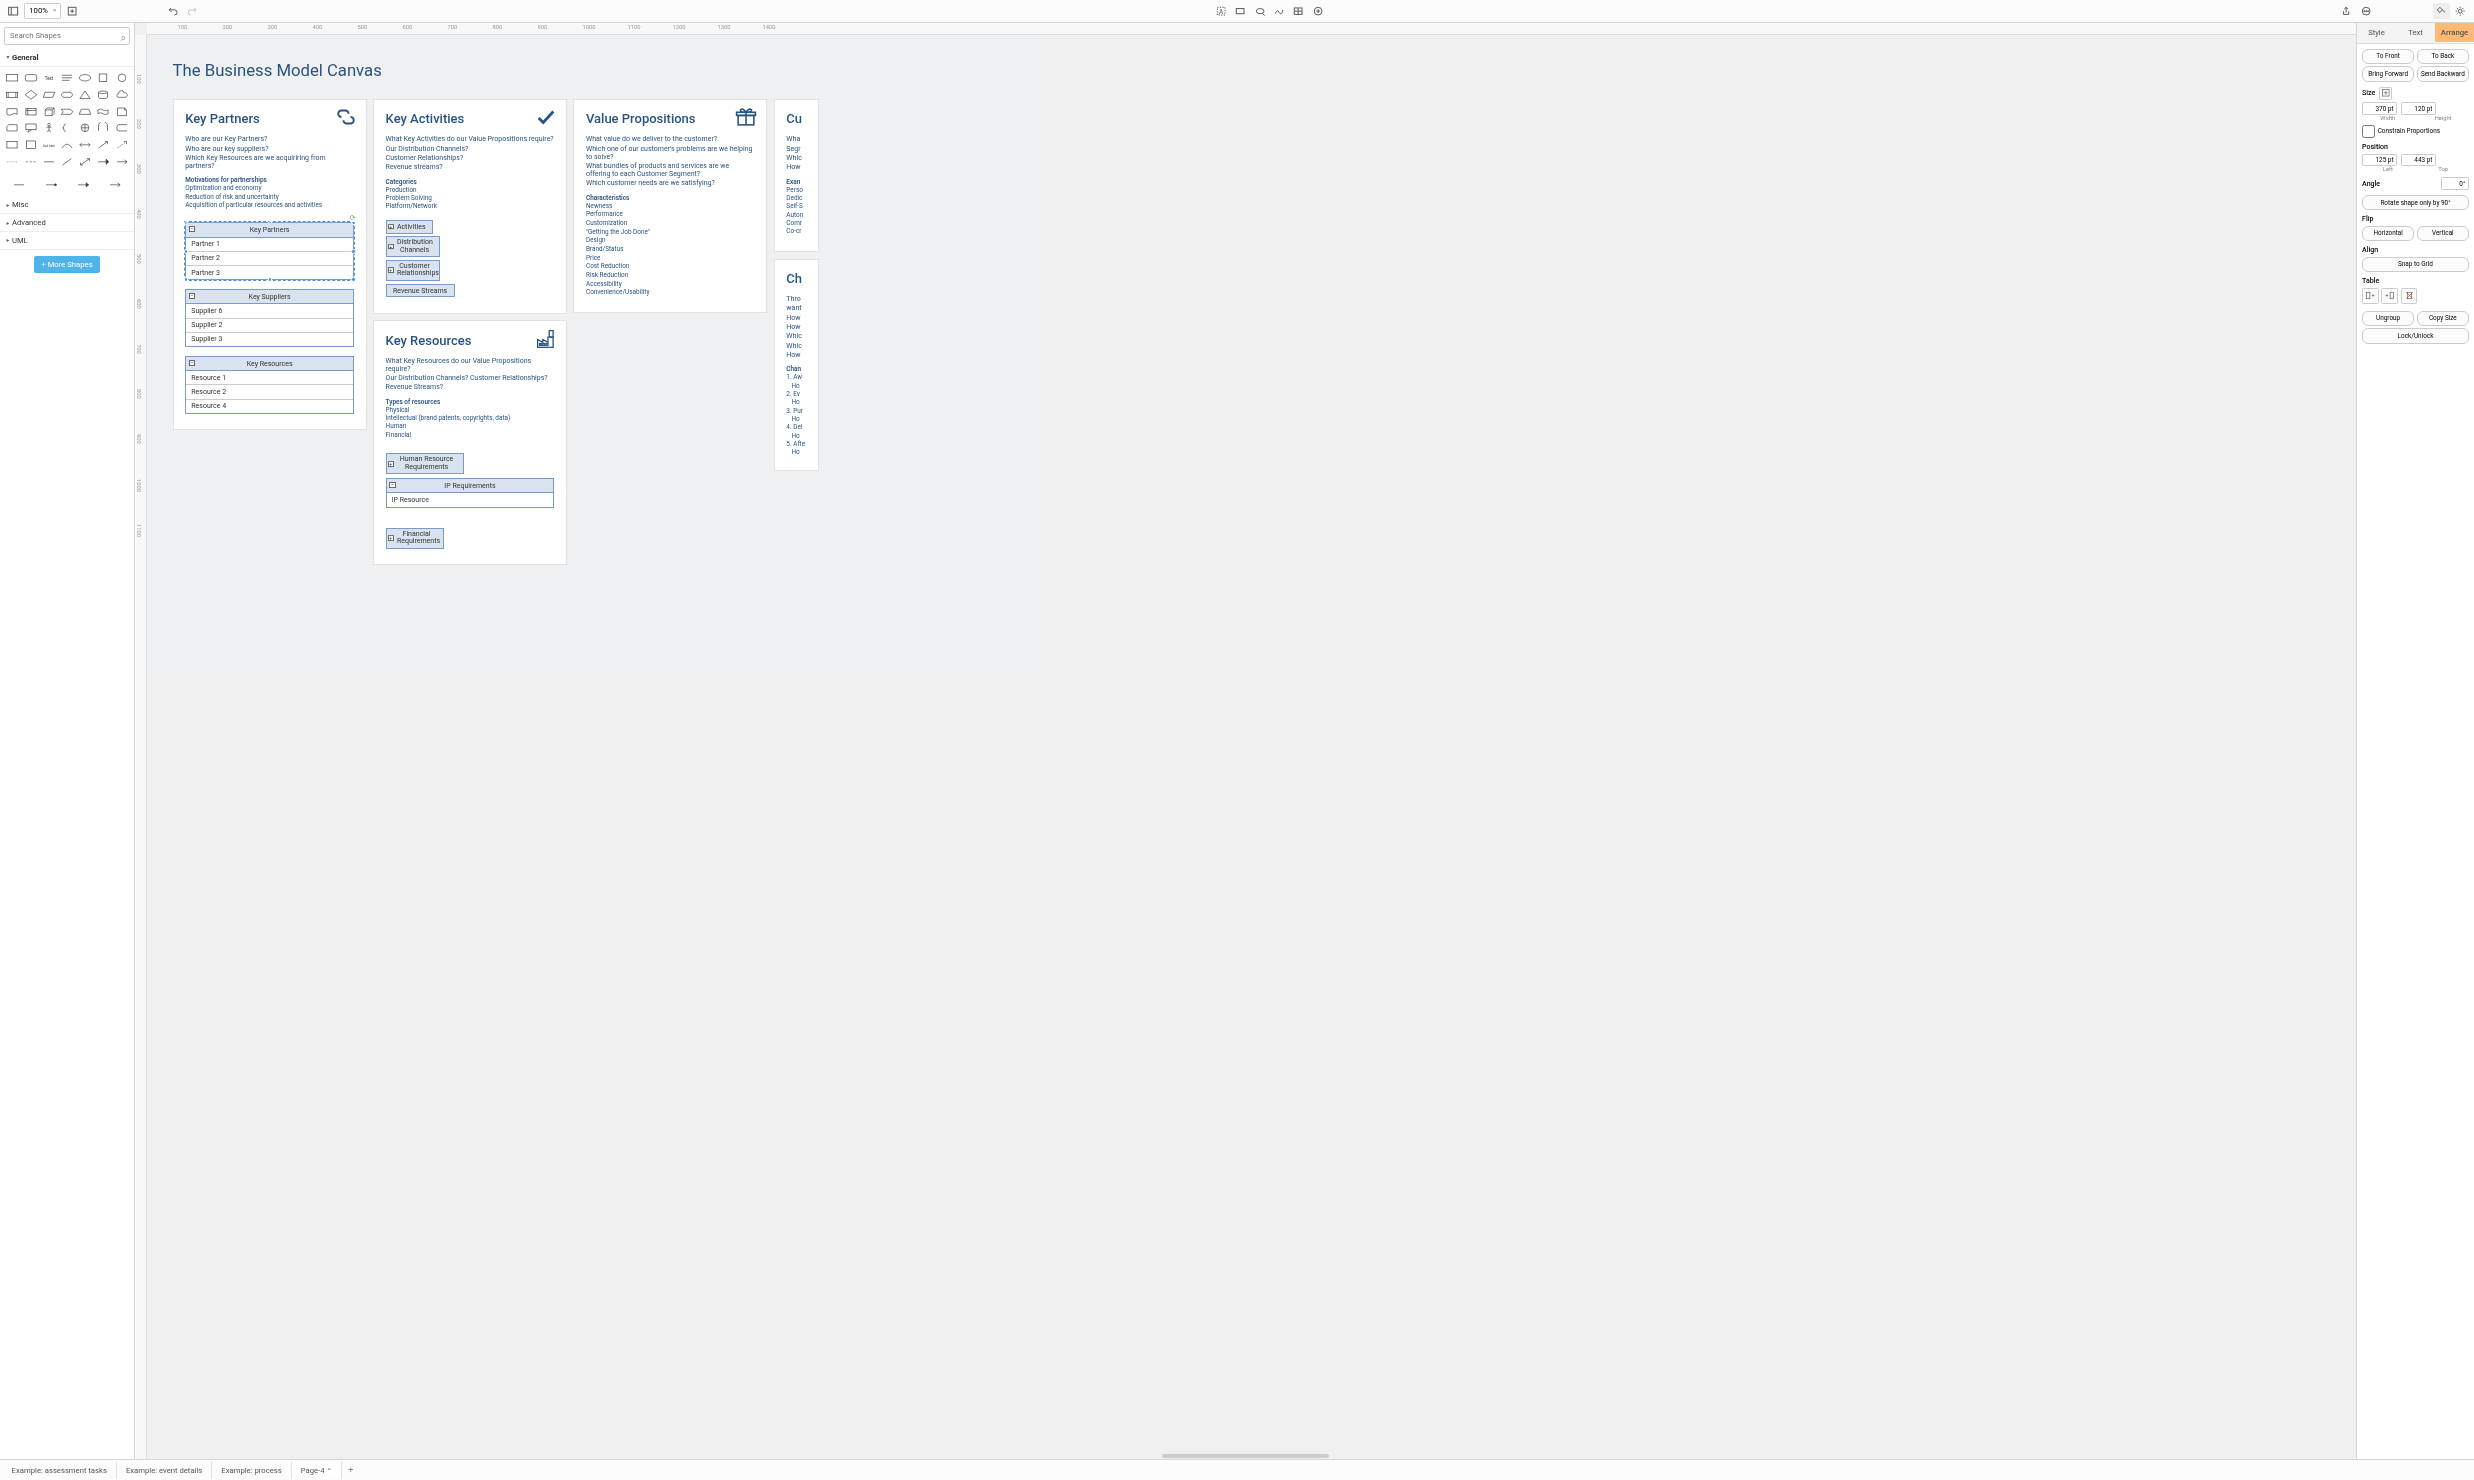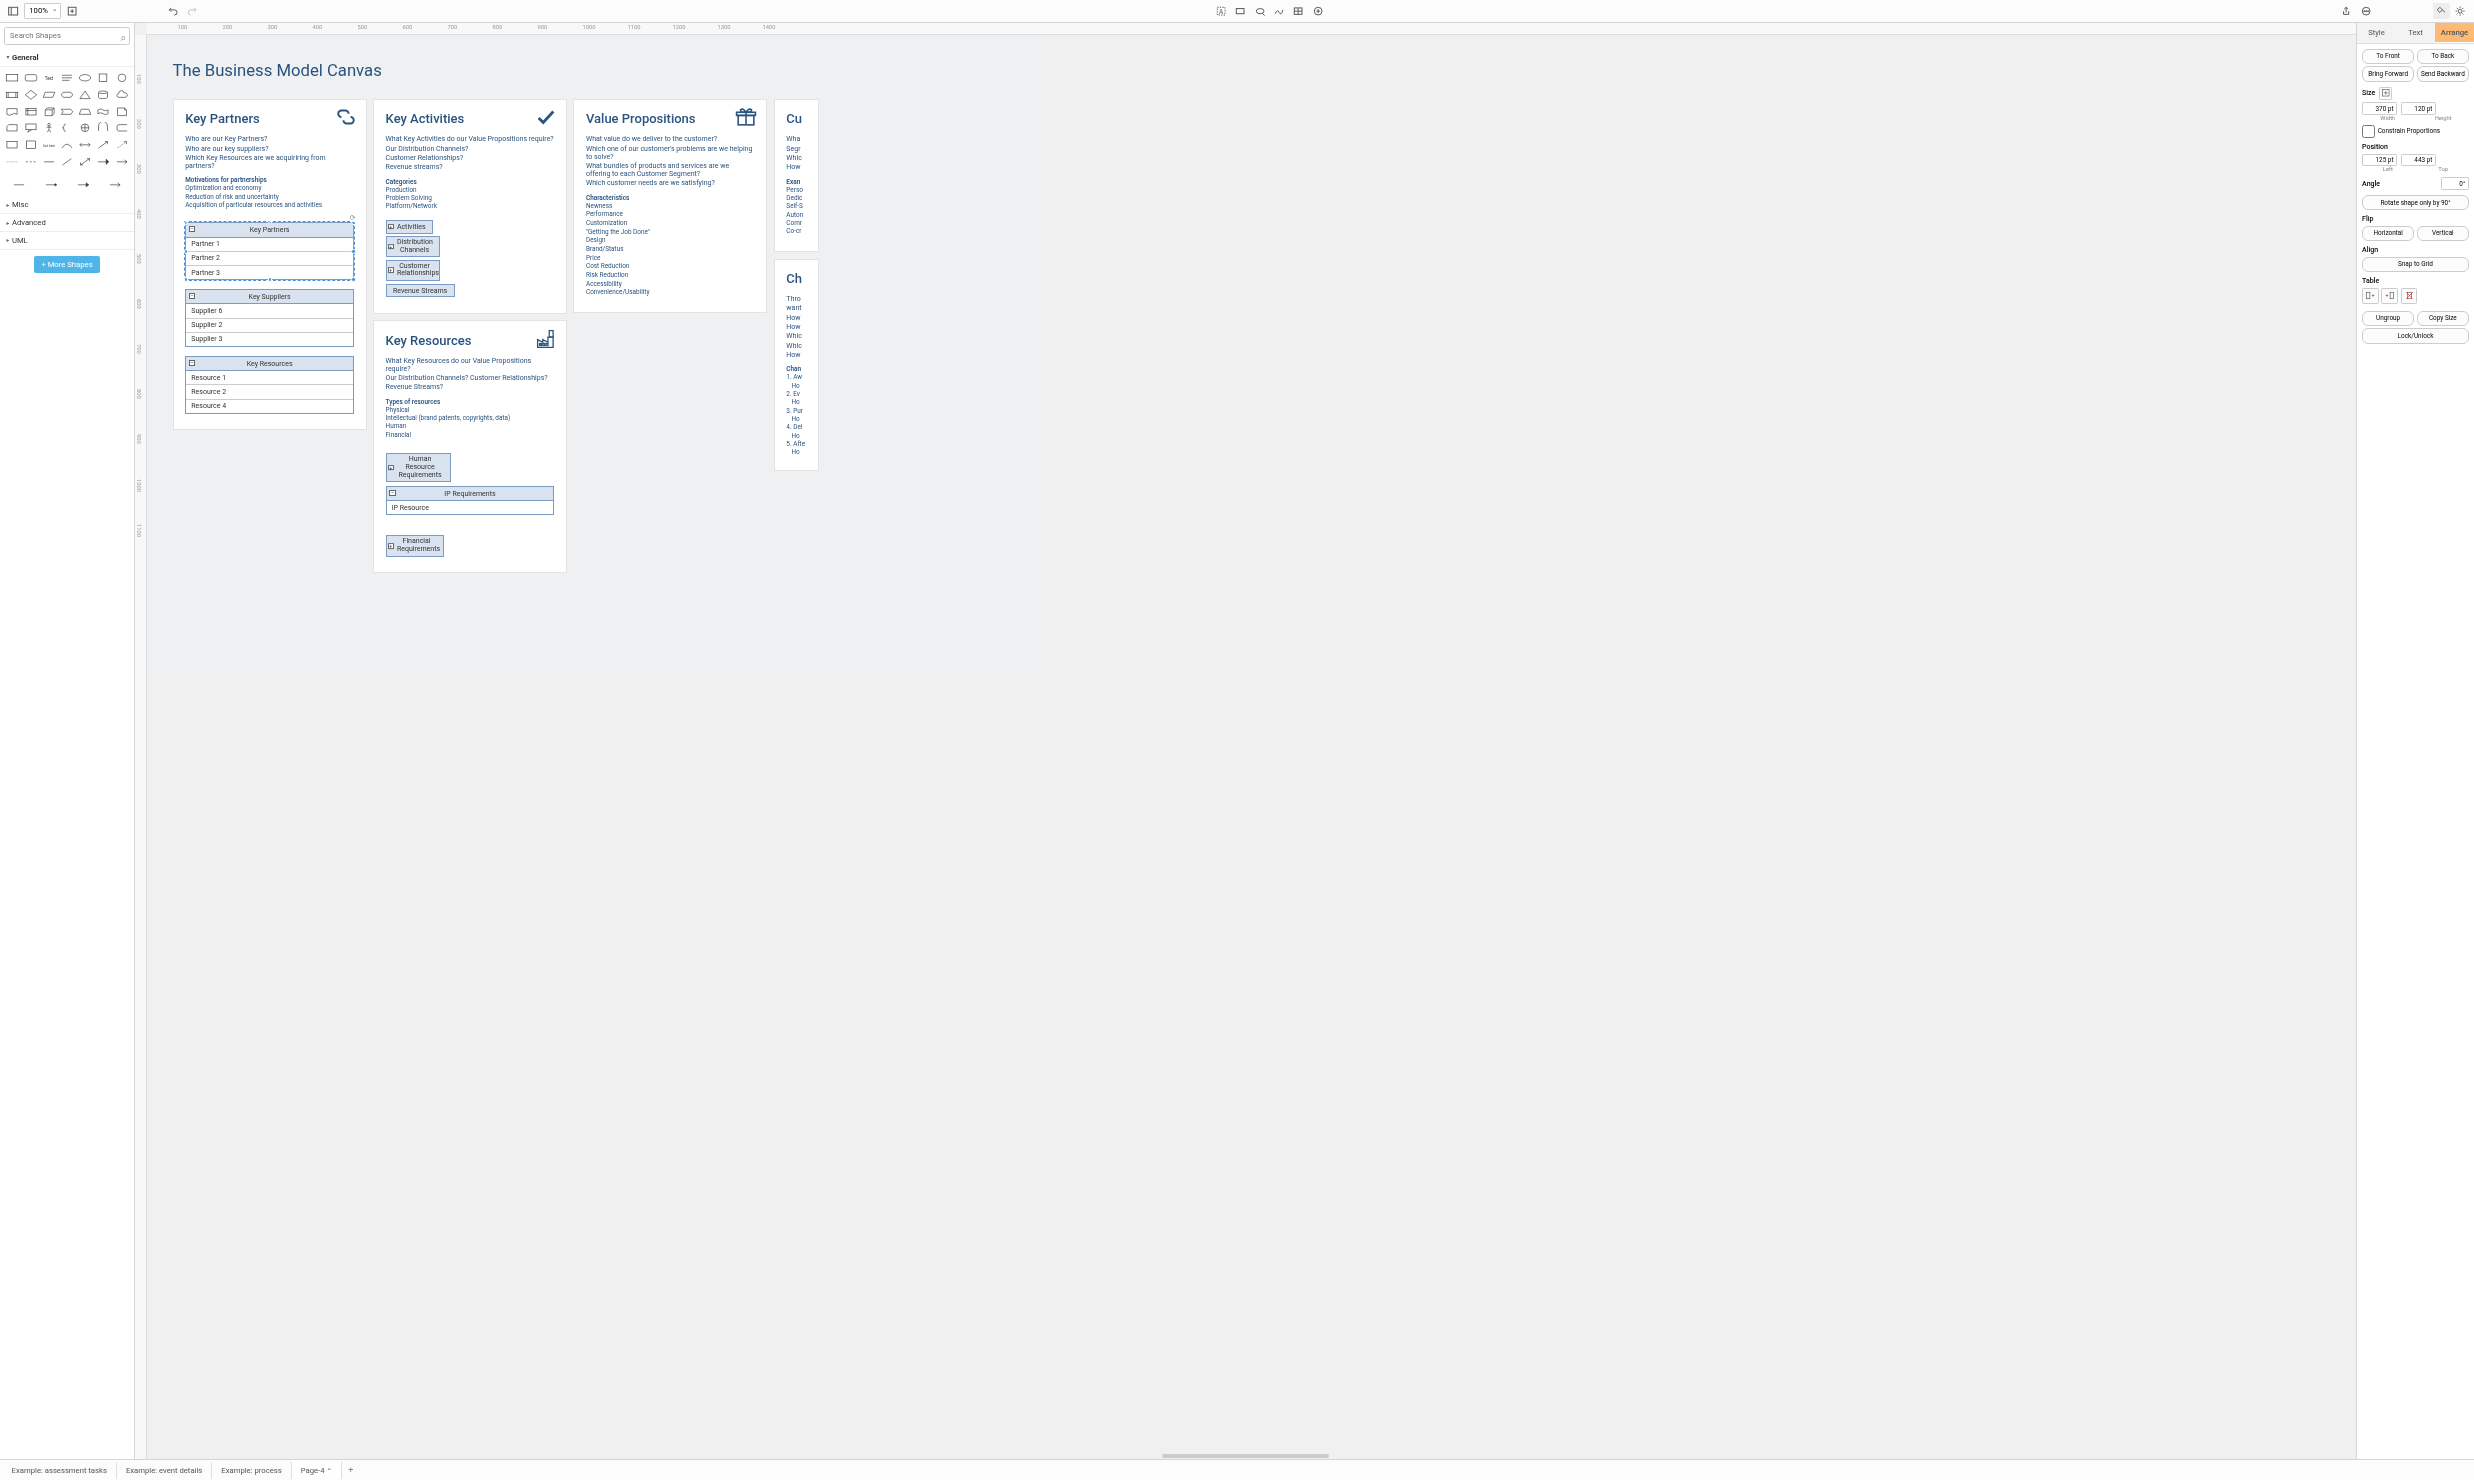--- a/index.html
+++ b/index.html
@@ -610,21 +610,21 @@
                 <h2>Key Resources</h2>
                 <div class="q">What Key Resources do our Value Propositions require?</div>
                 <div class="q">Our Distribution Channels? Customer Relationships?</div>
                 <div class="q">Revenue Streams?</div>
                 <div class="subhead">Types of resources</div>
                 <div class="small">Physical</div>
                 <div class="small">Intellectual (brand patents, copyrights, data)</div>
                 <div class="small">Human</div>
                 <div class="small">Financial</div>
                 <div style="height:11.6px"></div>
-                <div><span class="tag-btn pl" style="text-align:center;width:65px;line-height:1.1"><span class="plus">+</span><span>Human Resource Requirements</span></span></div>
+                <div><span class="tag-btn pl" style="text-align:center;width:78px;line-height:1.1"><span class="plus">+</span><span>Human Resource Requirements</span></span></div>
                 <div class="table-shape" style="margin-top:3.9px">
                   <div class="th"><span class="collapse">−</span><span>IP Requirements</span></div>
                   <div class="tr">IP Resource</div>
                 </div>
                 <div><span class="tag-btn pl" style="text-align:center;width:58px;line-height:1.1;margin-top:20px"><span class="plus">+</span><span>Financial Requirements</span></span></div>
               </div>
             </div>
 
             <div class="card vp">
               <div class="card-icon"><svg viewBox="0 0 28 28">

